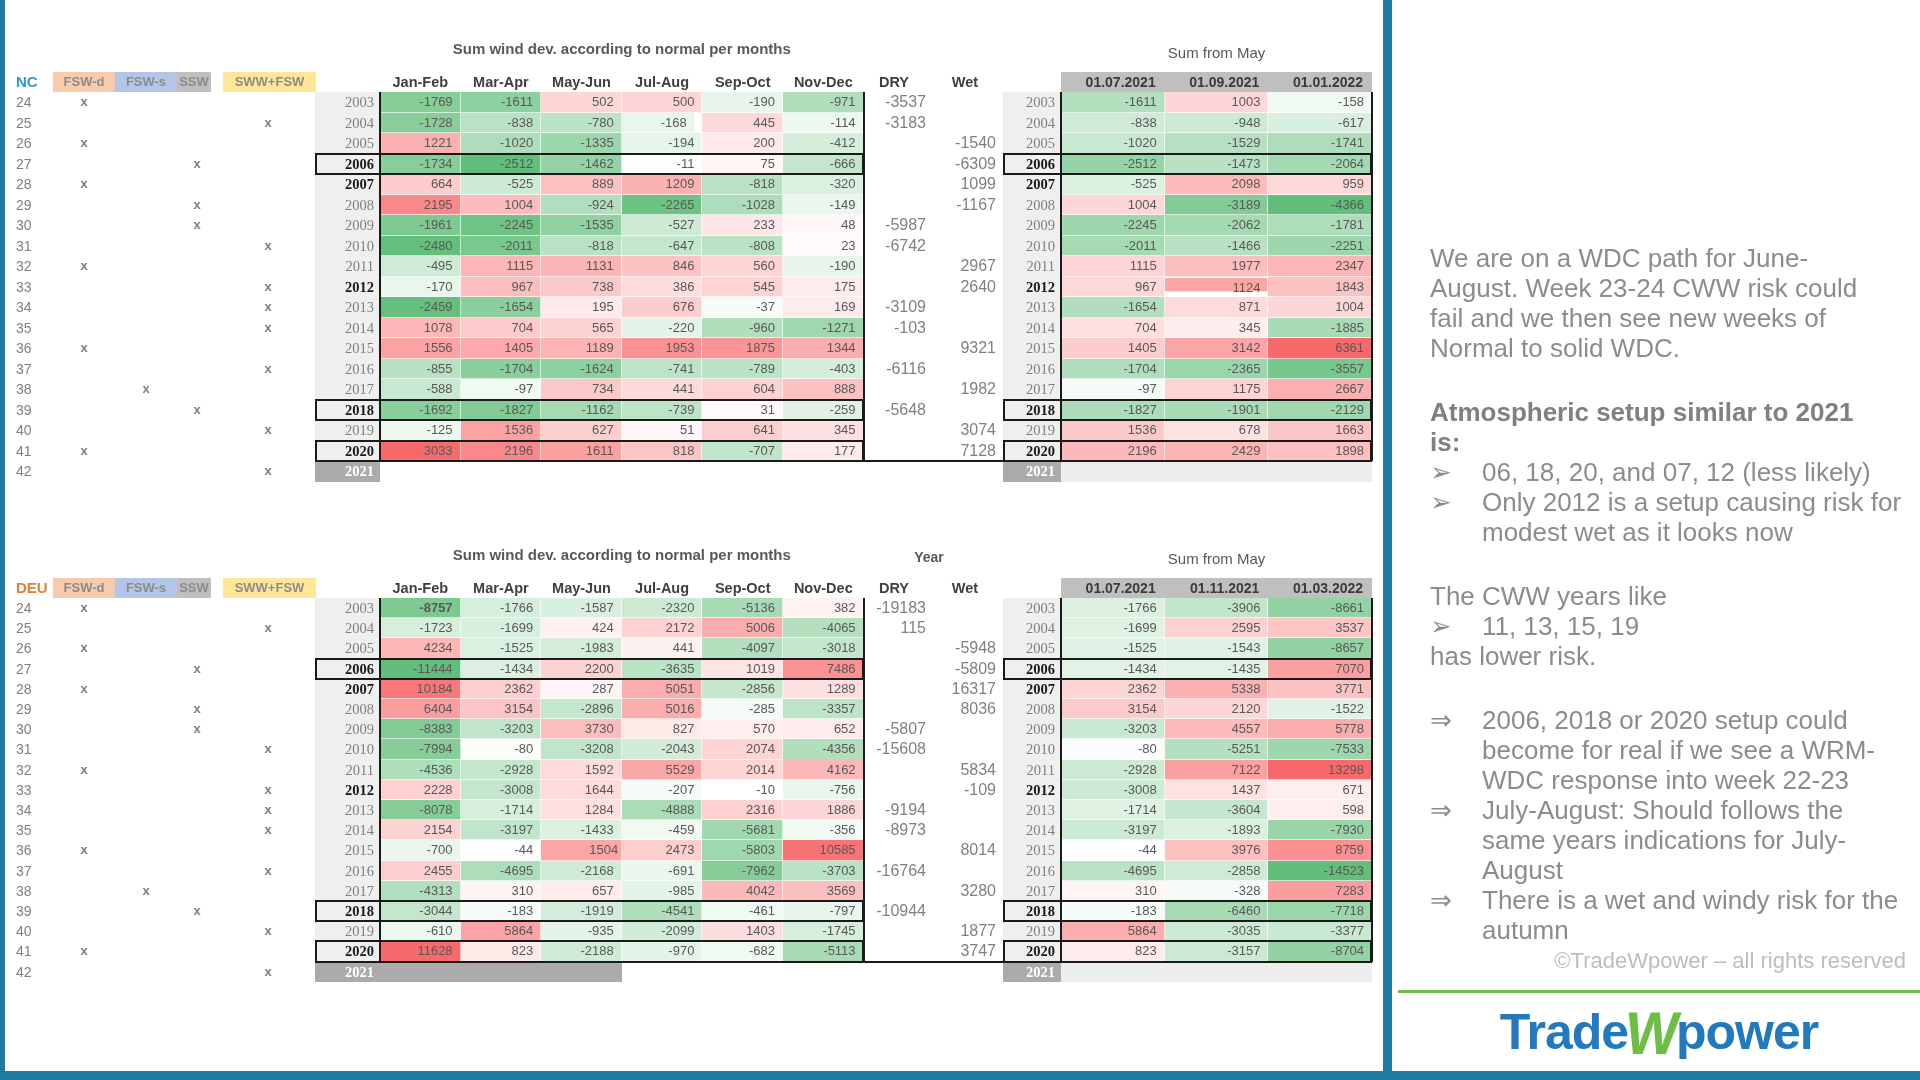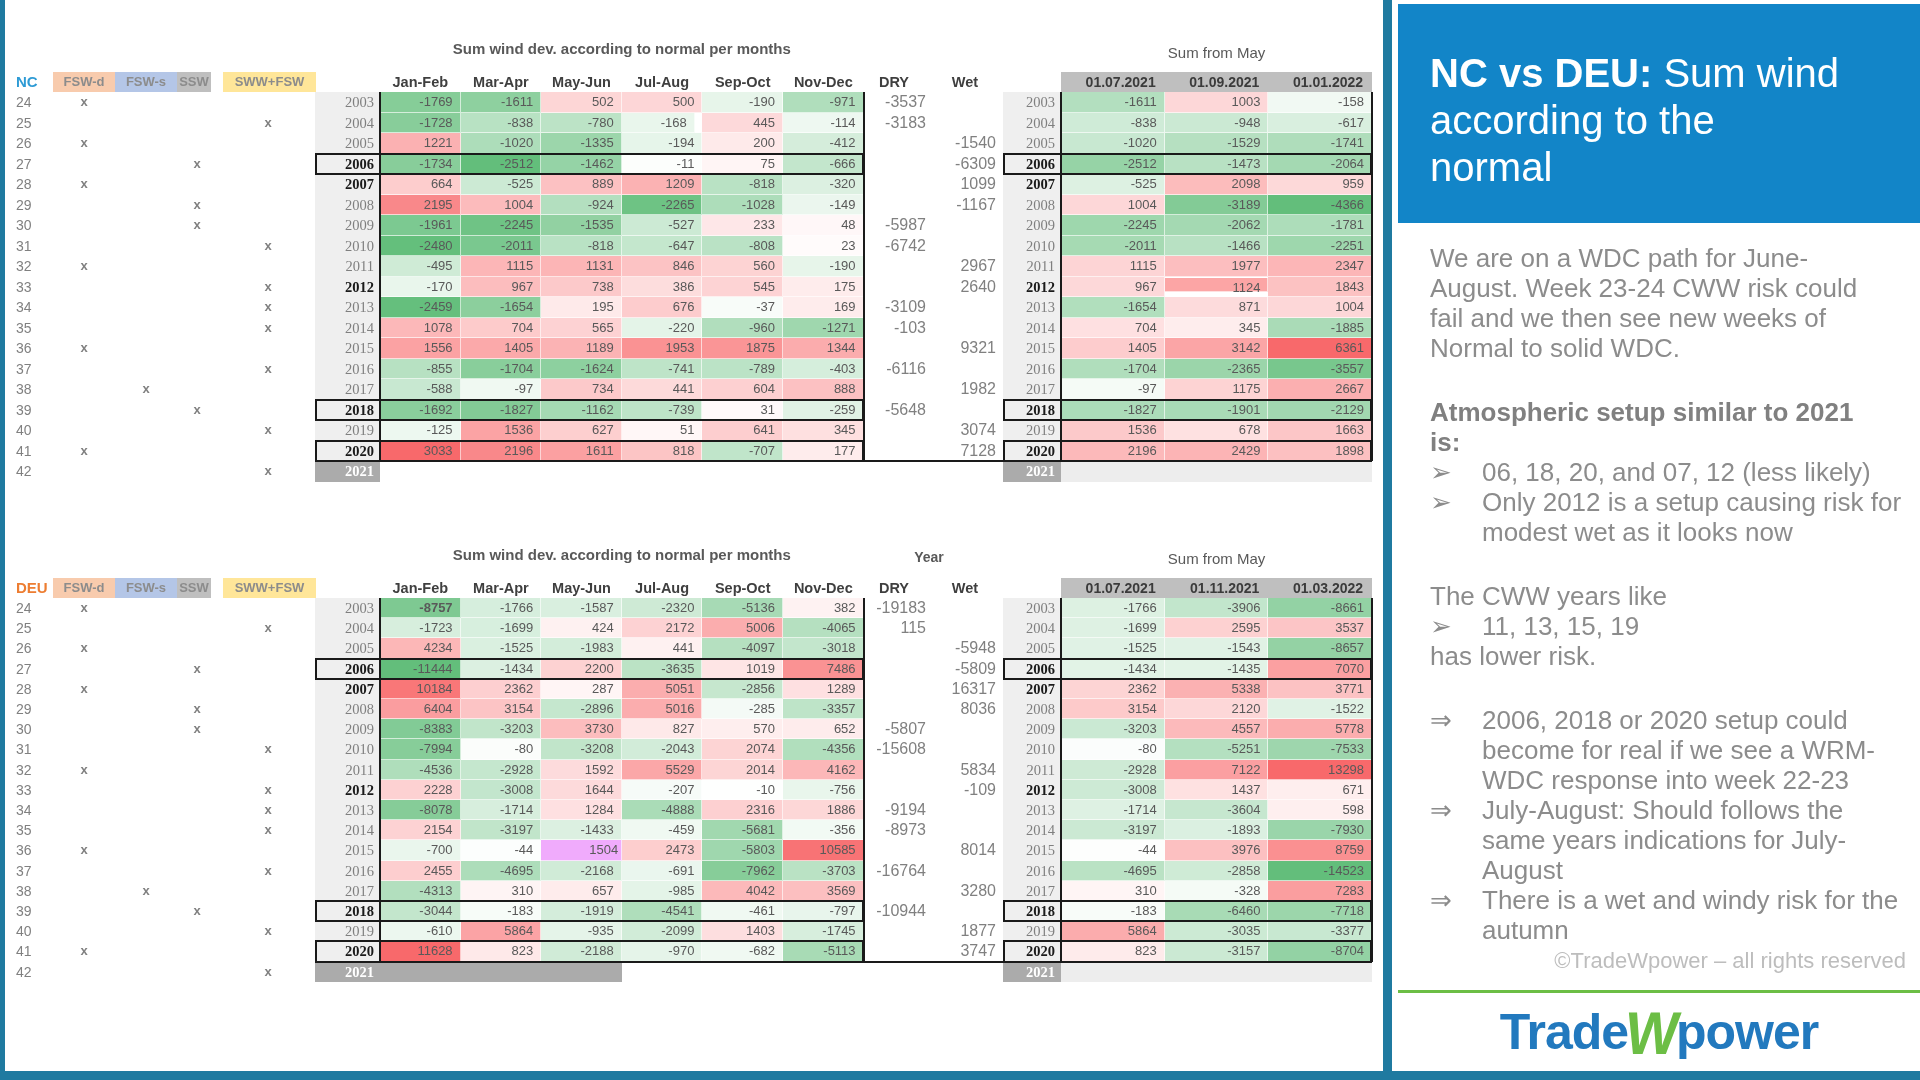--- a/index.html
+++ b/index.html
@@ -584,21 +584,21 @@
       <div class="abs yeartxt" style="left: 1003px; top: 820.2px; width: 58px; height: 20.2px; line-height: 20.2px; font-weight: normal; color: rgb(127, 127, 127);">2014</div>
       <div class="abs cellnum" style="left: 1061px; top: 820.2px; width: 103.7px; height: 20.2px; line-height: 20.2px; background: rgb(203, 233, 211);">-3197</div>
       <div class="abs cellnum" style="left: 1164.7px; top: 820.2px; width: 103.7px; height: 20.2px; line-height: 20.2px; background: rgb(219, 240, 225);">-1893</div>
       <div class="abs cellnum" style="left: 1268.4px; top: 820.2px; width: 103.7px; height: 20.2px; line-height: 20.2px; background: rgb(154, 213, 170);">-7930</div>
       <div class="abs rownum" style="left: 16px; top: 840.4px; width: 30px; height: 20.2px; line-height: 20.2px;">36</div>
       <div class="abs xmark" style="left: 77px; top: 840.4px; width: 14px; height: 20.2px; line-height: 20.2px;">x</div>
       <div class="abs" style="left: 315px; top: 840.4px; width: 65px; height: 20.2px; background: rgb(239, 239, 239);"></div>
       <div class="abs yeartxt" style="left: 315px; top: 840.4px; width: 65px; height: 20.2px; line-height: 20.2px; font-weight: normal; color: rgb(127, 127, 127);">2015</div>
       <div class="abs cellnum" style="left: 380px; top: 840.4px; width: 80.6px; height: 20.2px; line-height: 20.2px; background: rgb(234, 246, 237);">-700</div>
       <div class="abs cellnum" style="left: 460.6px; top: 840.4px; width: 80.6px; height: 20.2px; line-height: 20.2px; background: rgb(252, 254, 253);">-44</div>
-      <div class="abs cellnum" style="left: 541.2px; top: 840.4px; width: 80.6px; height: 20.2px; line-height: 20.2px; background: #f0abfc; padding-left: 48px;">1504</div>
+      <div class="abs cellnum" style="left: 541.2px; top: 840.4px; width: 80.6px; height: 20.2px; line-height: 20.2px; background: #fca5a5; padding-left: 48px;">1504</div>
       <div class="abs cellnum" style="left: 621.8px; top: 840.4px; width: 80.6px; height: 20.2px; line-height: 20.2px; background: rgb(253, 206, 206);">2473</div>
       <div class="abs cellnum" style="left: 702.4px; top: 840.4px; width: 80.6px; height: 20.2px; line-height: 20.2px; background: rgb(159, 215, 174);">-5803</div>
       <div class="abs cellnum" style="left: 783px; top: 840.4px; width: 80.6px; height: 20.2px; line-height: 20.2px; background: rgb(248, 115, 117);">10585</div>
       <div class="abs drywet" style="left: 930px; top: 840.4px; width: 70px; height: 20.2px; line-height: 20.2px;">8014</div>
       <div class="abs" style="left: 1003px; top: 840.4px; width: 58px; height: 20.2px; background: rgb(239, 239, 239);"></div>
       <div class="abs yeartxt" style="left: 1003px; top: 840.4px; width: 58px; height: 20.2px; line-height: 20.2px; font-weight: normal; color: rgb(127, 127, 127);">2015</div>
       <div class="abs cellnum" style="left: 1061px; top: 840.4px; width: 103.7px; height: 20.2px; line-height: 20.2px; background: rgb(253, 254, 253);">-44</div>
       <div class="abs cellnum" style="left: 1164.7px; top: 840.4px; width: 103.7px; height: 20.2px; line-height: 20.2px; background: rgb(252, 192, 193);">3976</div>
       <div class="abs cellnum" style="left: 1268.4px; top: 840.4px; width: 103.7px; height: 20.2px; line-height: 20.2px; background: rgb(250, 144, 145);">8759</div>
       <div class="abs rownum" style="left: 16px; top: 860.6px; width: 30px; height: 20.2px; line-height: 20.2px;">37</div>
@@ -694,25 +694,20 @@
       <div class="abs vline" style="left: 1371.1px; top: 598px; height: 363.6px;"></div>
       <div class="abs hline" style="left: 315px; top: 960.6px; width: 1057.1px;"></div>
       <div class="abs rowbox" style="left: 315px; top: 657.6px; width: 548.6px; height: 22.2px;"></div>
       <div class="abs rowbox" style="left: 1003px; top: 657.6px; width: 369.1px; height: 22.2px;"></div>
       <div class="abs rowbox" style="left: 315px; top: 900px; width: 548.6px; height: 22.2px;"></div>
       <div class="abs rowbox" style="left: 1003px; top: 900px; width: 369.1px; height: 22.2px;"></div>
       <div class="abs rowbox" style="left: 315px; top: 940.4px; width: 548.6px; height: 22.2px;"></div>
       <div class="abs rowbox" style="left: 1003px; top: 940.4px; width: 369.1px; height: 22.2px;"></div>
     </div>
 
-  <div class="abs" id="blue-head" style="left:1398px;top:4px;width:522px;height:219px;">
-    <div id="side-title" class="abs" style="left:32px;top:46px;width:410px;">
-      <span class="b">NC vs DEU:</span><span> Sum wind according to the normal</span>
-    </div>
-  </div>
 
   <div id="sidebar-body" class="abs" style="left:1430px;top:243px;width:478px;">
       <div class="sb-p">We are on a WDC path for June-August. Week 23-24 CWW risk could fail and we then see new weeks of Normal to solid WDC.</div>
       <div class="sb-gap"></div>
       <div class="sb-h">Atmospheric setup similar to 2021 is:</div>
       <div class="sb-li">
         <span class="mk">➢</span>
         <span class="tx">06, 18, 20, and 07, 12 (less likely)</span>
       </div>
       <div class="sb-li">

